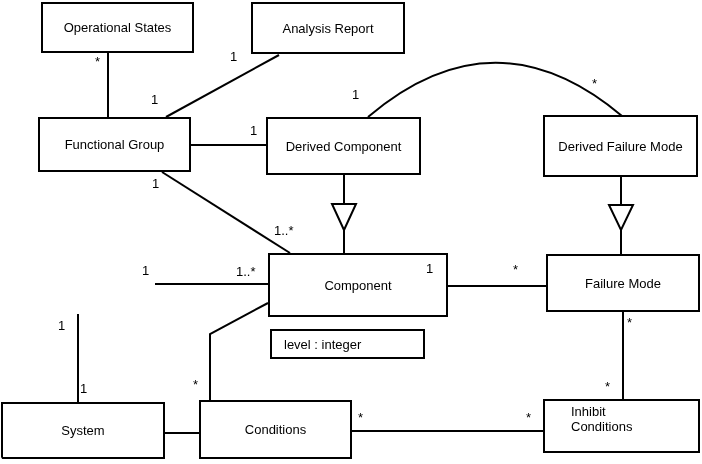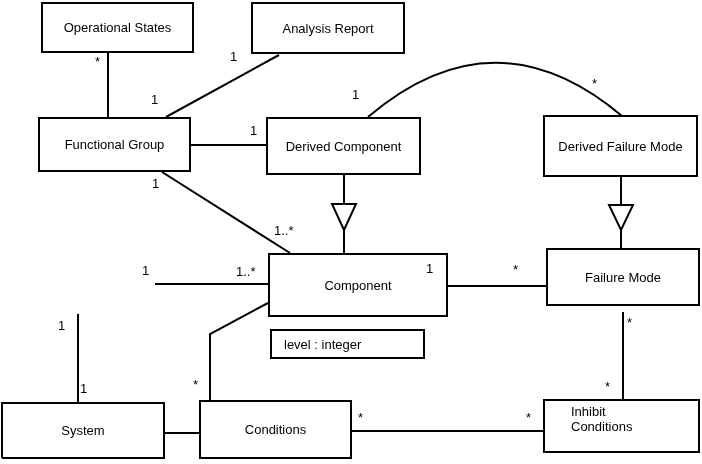--- a/index.html
+++ b/index.html
@@ -105,21 +105,21 @@
   </div>
 
 
   <div class="cls" style="left:268px;top:253px;width:180px;height:64px">
     <span>Component</span>
   </div>
   <div class="cls-attr" style="left:270px;top:329px;width:155px;height:30px">
     <span>level : integer</span>
   </div>
 
-  <div class="cls" style="left:546px;top:248px;width:154px;height:58px">
+  <div class="cls" style="left:546px;top:254px;width:154px;height:58px">
     <span>Failure Mode</span>
   </div>
 
   <div class="cls" style="left:1px;top:402px;width:164px;height:57px">
     <span>System</span>
   </div>
 
   <div class="cls" style="left:199px;top:400px;width:153px;height:59px">
     <span>Conditions</span>
   </div>

